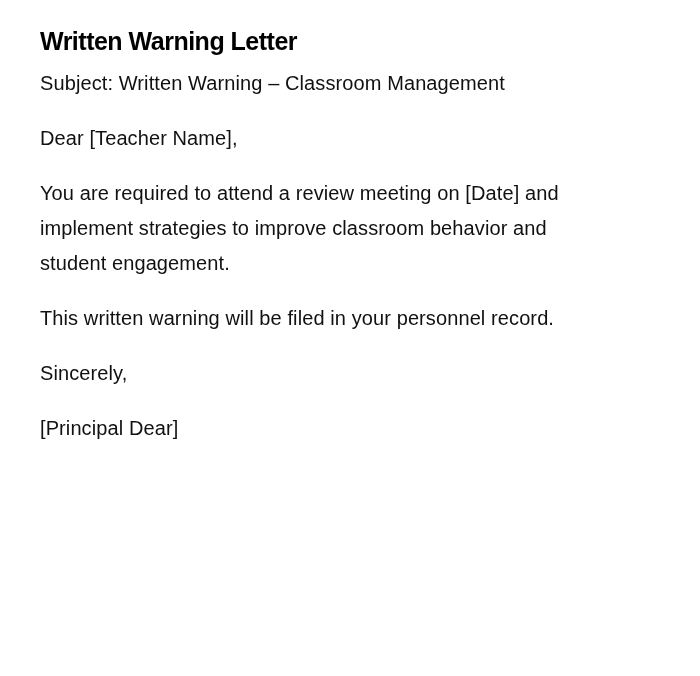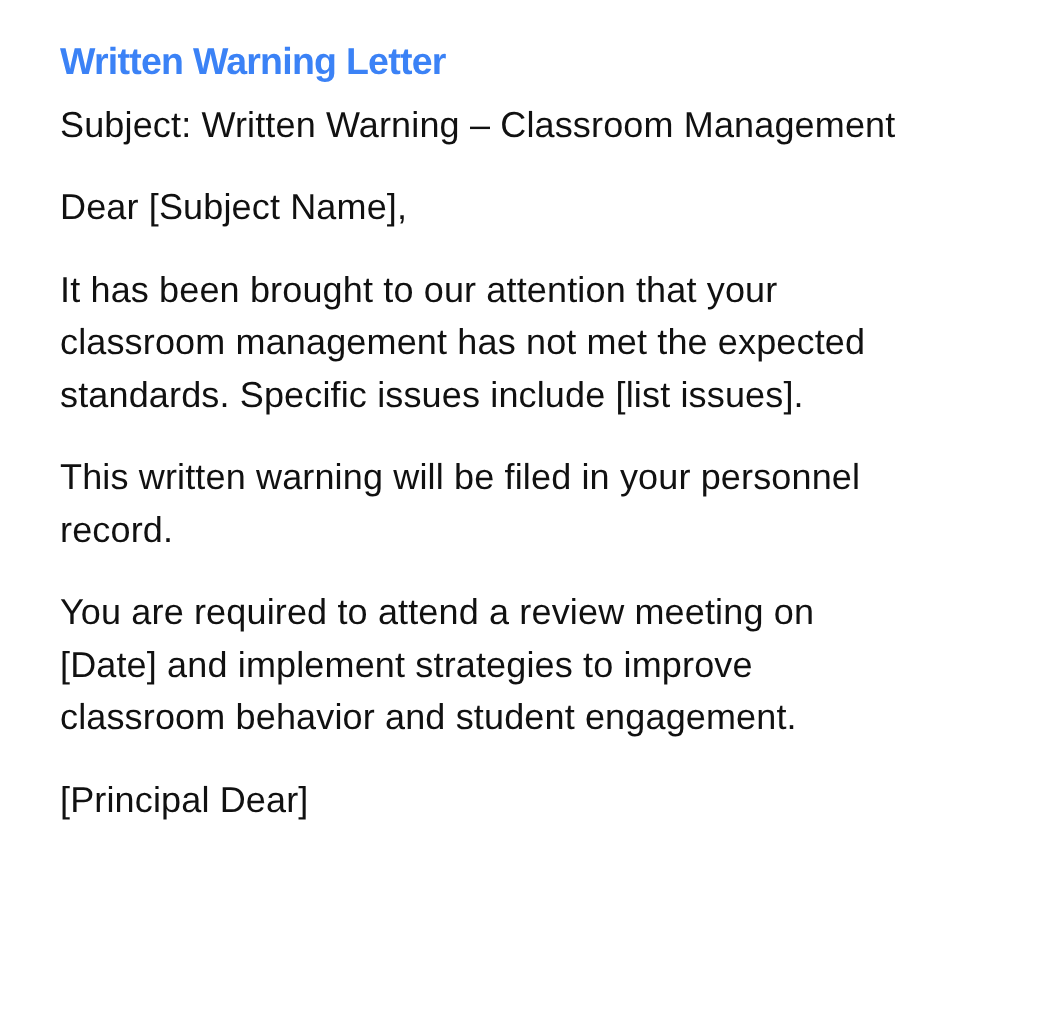--- a/index.html
+++ b/index.html
@@ -20,33 +20,33 @@
       left: 40px;
       top: 24px;
       width: 600px;
     }
     .title {
       font-weight: bold;
       font-size: 25px;
       line-height: 34px;
       margin: 0 0 8px 0;
       letter-spacing: -0.5px;
-      color: #3b82f6;
+      color: #000000;
     }
     .para {
-      font-size: 24px;
+      font-size: 20px;
       line-height: 35px;
       margin: 0 0 20px 0;
       letter-spacing: 0.1px;
     }
   </style>
 </head>
 <body>
 
 <div class="page">
   <h1 class="title">Written Warning Letter</h1>
   <p class="para">Subject: Written Warning – Classroom Management</p>
-  <p class="para">Dear [Subject Name],</p>
-  <p class="para" style="width:575px;">It has been brought to our attention that your classroom management has not met the expected standards. Specific issues include [list issues].</p>
+  <p class="para">Dear [Teacher Name],</p>
+  <p class="para" style="width:560px;">You are required to attend a review meeting on [Date] and implement strategies to improve classroom behavior and student engagement.</p>
   <p class="para">This written warning will be filed in your personnel record.</p>
-  <p class="para" style="width:560px;">You are required to attend a review meeting on [Date] and implement strategies to improve classroom behavior and student engagement.</p>
+  <p class="para">Sincerely,</p>
   <p class="para">[Principal Dear]</p>
 </div>
 
 </body></html>

